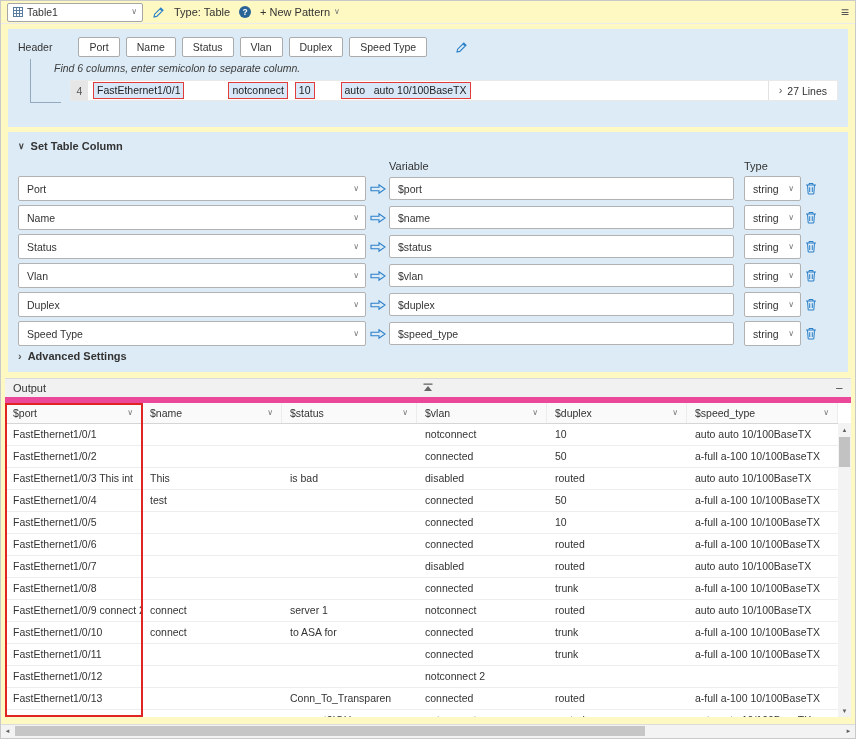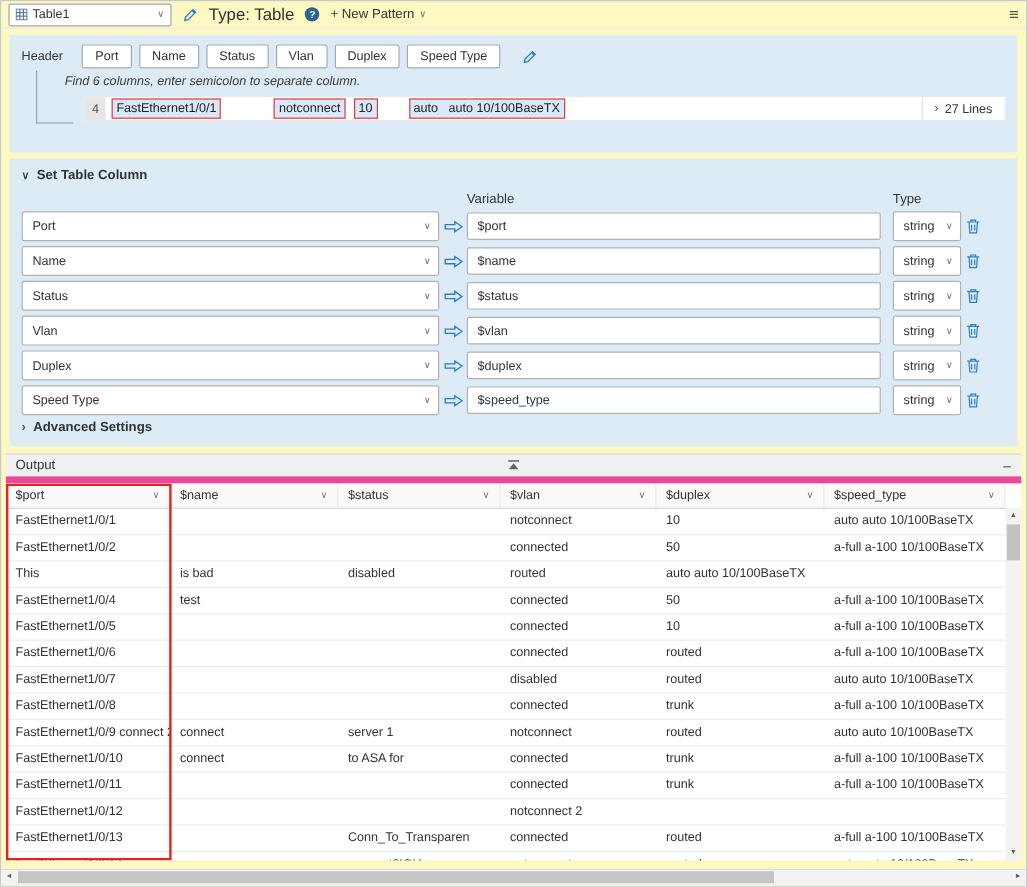--- a/index.html
+++ b/index.html
@@ -6,29 +6,29 @@
   body{width:856px;height:739px;overflow:hidden;font-family:"Liberation Sans",sans-serif;background:#fff;color:#333}
   .app{position:relative;width:854px;height:737px;border:1px solid #c9c9c9;background:#fef9c3;font-size:11px}
 
   
   .toolbar{height:22px;display:flex;align-items:center;gap:9px;padding:0 6px;border-bottom:1px solid #ececec}
   .tbl-select{width:124px;height:17px;border:1px solid #a6a6a6;background:#fff;display:flex;align-items:center;gap:4px;padding:0 5px;border-radius:2px;cursor:pointer}
   .tbl-select .lbl{font-size:10.5px}
   .chev{color:#777;font-size:8px;line-height:1}
   .tbl-select .chev{margin-left:auto}
   .icon-btn{display:flex;align-items:center;justify-content:center;cursor:pointer}
-  .type-label{font-size:14px}
+  .type-label{font-size:11px}
   .info-dot{width:12px;height:12px;border-radius:50%;background:#2a6496;color:#fff;font-size:8.5px;font-weight:bold;display:flex;align-items:center;justify-content:center;cursor:pointer}
   .new-pattern{display:flex;align-items:center;gap:4px;font-size:11px;color:#333;cursor:pointer}
   .hamburger{margin-left:auto;font-size:14px;color:#555;cursor:pointer}
 
   
   .section{background:#dcebf6;margin:5px 7px 0;padding:8px 10px;position:relative}
   .pattern-sec{height:82px}
-  .pattern-row1{display:flex;align-items:center;gap:12px}
+  .pattern-row1{display:flex;align-items:center;gap:22px}
   .hdr-label{font-size:10.5px;margin-right:4px}
   .col-btn{background:#fff;border:1px solid #ababab;border-radius:2px;padding:3px 10px;font-size:10.5px;cursor:pointer}
   .pencil{margin-left:6px}
   .hint{font-style:italic;font-size:10.5px;color:#3c3c3c;margin:5px 0 6px 36px}
   .connector{position:absolute;left:22px;top:30px;width:30px;height:43px;border-left:1px solid #93a9bd;border-bottom:1px solid #93a9bd}
   .sample{margin-left:52px;height:19px;background:#fff;display:flex;align-items:center;position:relative;border:1px solid #e9e9e9}
   .line-num{width:17px;height:100%;background:#e6e6e6;color:#555;font-size:10.5px;display:flex;align-items:center;justify-content:center;flex:none}
   .token{border:1px solid #e03c3c;background:#d9e8f8;font-size:10.5px;padding:0 3px;height:15px;line-height:14px;white-space:pre;color:#222}
   .tok0{margin-left:5px}.tok1{margin-left:44px}.tok2{margin-left:7px}.tok3{margin-left:26px}
   .lines-btn{margin-left:auto;display:flex;align-items:center;gap:5px;height:100%;padding:0 10px;border-left:1px solid #e2e2e2;cursor:pointer;font-size:10.5px;background:#fff}
@@ -334,20 +334,21 @@
         </div>
         <div class="out-row">
           <div class="out-cell">FastEthernet1/0/2</div>
           <div class="out-cell"></div>
           <div class="out-cell"></div>
           <div class="out-cell">connected</div>
           <div class="out-cell">50</div>
           <div class="out-cell">a-full a-100 10/100BaseTX</div>
         </div>
         <div class="out-row">
+          <div class="out-cell">FastEthernet1/0/3 This int</div>
           <div class="out-cell">This</div>
           <div class="out-cell">is bad</div>
           <div class="out-cell">disabled</div>
           <div class="out-cell">routed</div>
           <div class="out-cell">auto auto 10/100BaseTX</div>
         </div>
         <div class="out-row">
           <div class="out-cell">FastEthernet1/0/4</div>
           <div class="out-cell">test</div>
           <div class="out-cell"></div>

